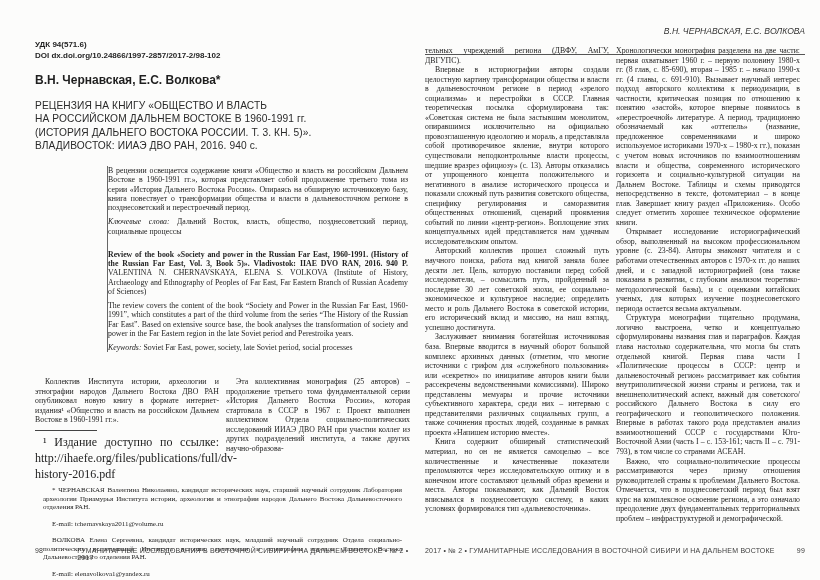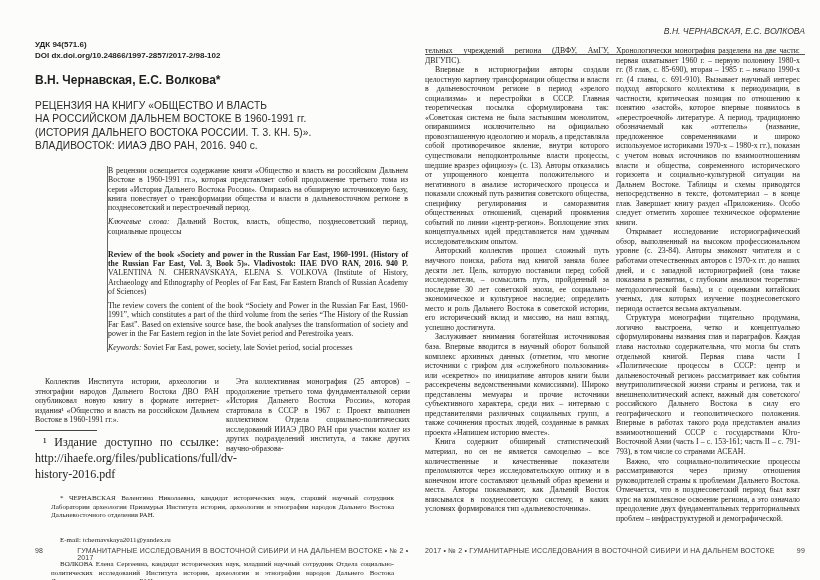--- a/index.html
+++ b/index.html
@@ -34,21 +34,21 @@
   .col { width:184px; font-size:7.8px; line-height:9.55px; text-align:justify; }
   .col p { margin:0; text-indent:10px; }
 
   .fn-rule { width:62px; border-top:1px solid #444; margin:5px 0 3px 0; height:0; }
   .footnote { font-size:12px; line-height:16px; text-align:justify; }
   .footnote p { margin:0; text-indent:8px; }
 
   
   .author-note { position:absolute; left:35px; top:478px; width:375px;
     font-size:7px; line-height:8.55px; text-align:justify; }
-  .author-note p { margin:16px; text-indent:9px;font-family:Liberation Serif, serif; }
+  .author-note p { margin:8px; text-indent:9px;font-family:Liberation Serif, serif; }
 
   
   .running-head { position:absolute; left:425px; top:26px; width:380px;
     font-family:"Liberation Sans", sans-serif; font-style:italic;
     font-size:8.6px; color:#333; text-align:right;
     padding-bottom:18px; border-bottom:1px solid #555; }
 
   
   .footer { position:absolute; top:547px; display:flex; align-items:baseline;
     font-family:"Liberation Sans", sans-serif; font-size:7px;
@@ -89,21 +89,21 @@
         <p>¹ Издание доступно по ссылке: http://ihaefe.org/files/publications/full/dv-history-2016.pdf</p>
       </div>
     </div>
     <div class="col">
       <p>Эта коллективная монография (25 авторов) – продолжение третьего тома фундаментальной серии «История Дальнего Востока России», которая стартовала в СССР в 1967 г. Проект выполнен коллективом Отдела социально-политических исследований ИИАЭ ДВО РАН при участии коллег из других подразделений института, а также других научно-образова-</p>
     </div>
   </div>
 
   <div class="author-note">
     <p>* ЧЕРНАВСКАЯ Валентина Николаевна, кандидат исторических наук, старший научный сотрудник Лаборатории археологии Приамурья Института истории, археологии и этнографии народов Дальнего Востока Дальневосточного отделения РАН.</p>
-    <p>E-mail: tchernavskaya2011@yandex.ru</p>
+    <p>E-mail: tchernavskaya2011@volume.ru</p>
     <p>ВОЛКОВА Елена Сергеевна, кандидат исторических наук, младший научный сотрудник Отдела социально-политических исследований Института истории, археологии и этнографии народов Дальнего Востока Дальневосточного отделения РАН.</p>
     <p>E-mail: elenavolkova1@yandex.ru</p>
   </div>
 
   <div class="footer footer-left">
     <span>98</span>
     <span>ГУМАНИТАРНЫЕ ИССЛЕДОВАНИЯ В ВОСТОЧНОЙ СИБИРИ И НА ДАЛЬНЕМ ВОСТОКЕ • № 2 • 2017</span>
   </div>
 
   <div class="running-head">В.Н. ЧЕРНАВСКАЯ, Е.С. ВОЛКОВА</div>

